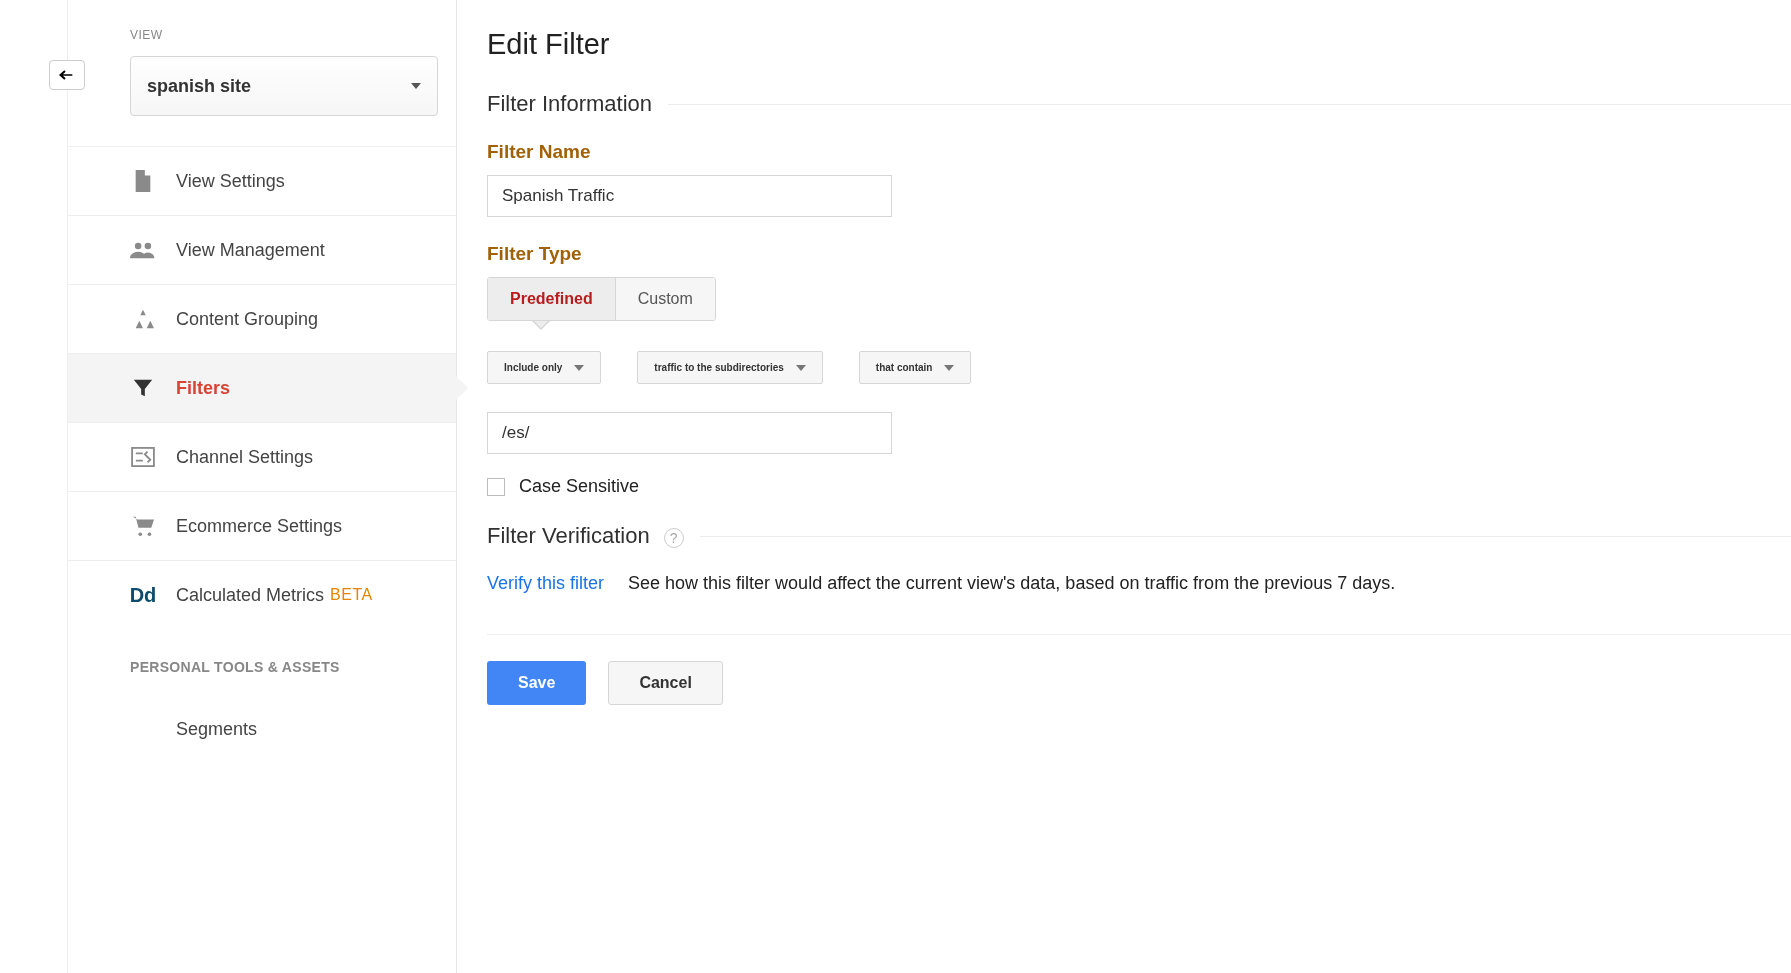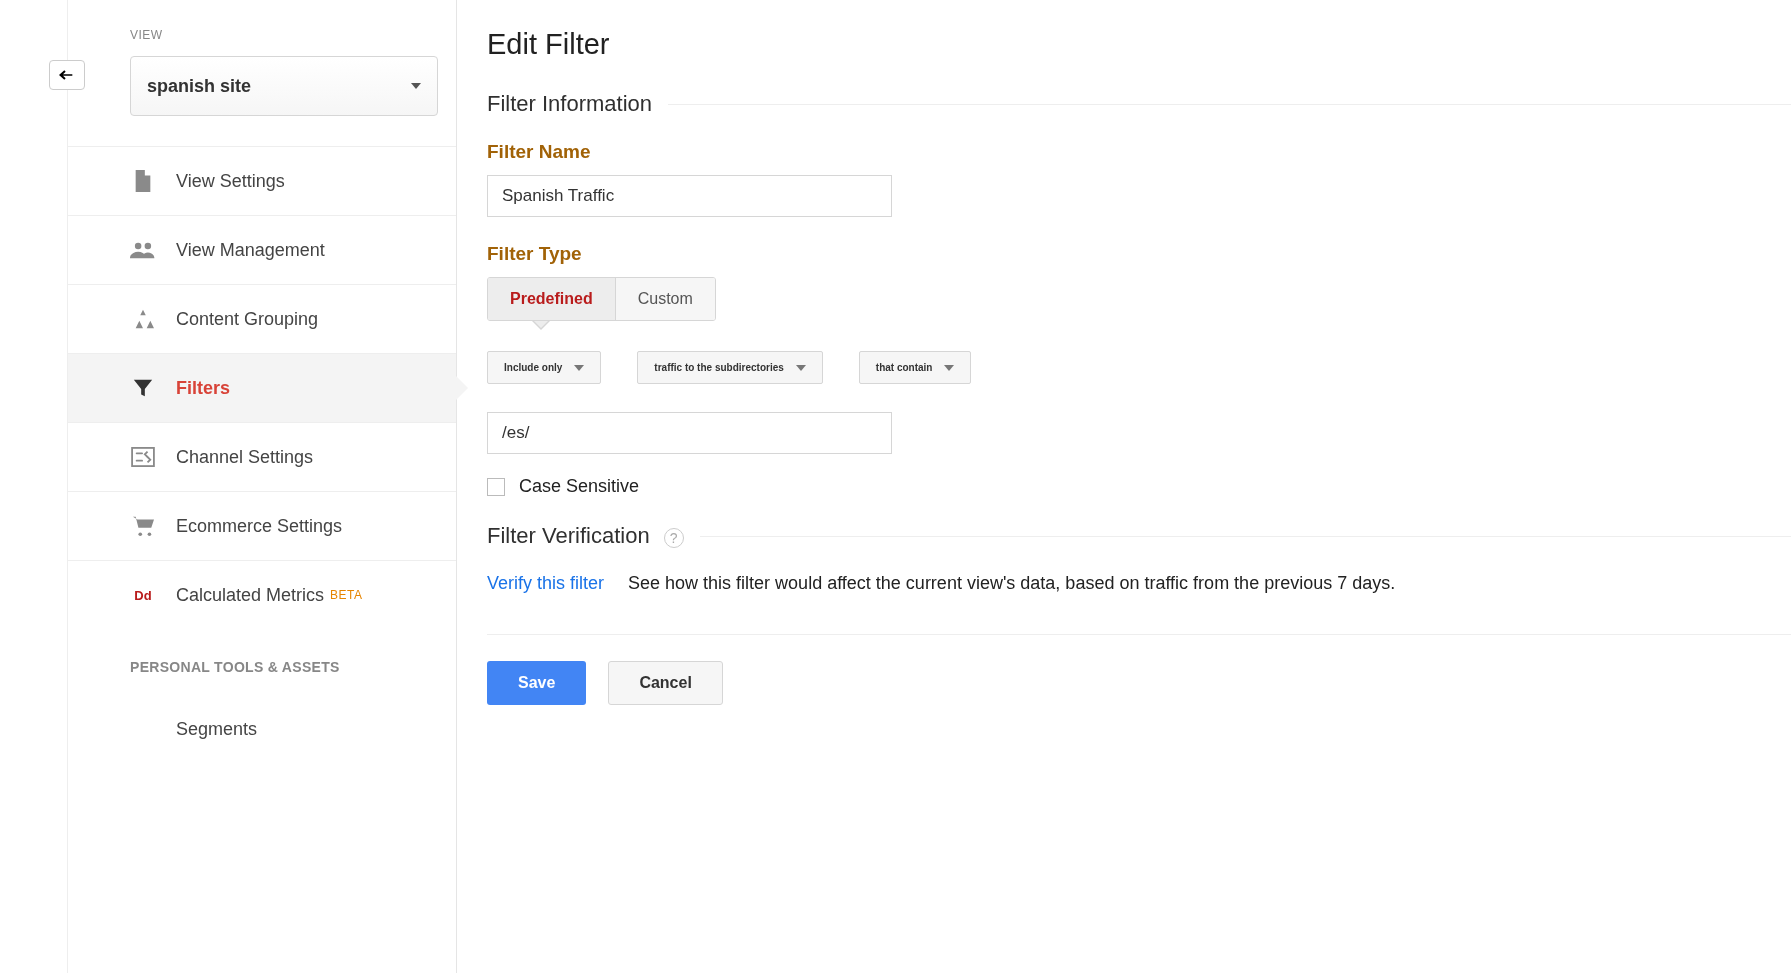--- a/index.html
+++ b/index.html
@@ -78,21 +78,21 @@
     position: absolute;
     right: -12px;
     top: 50%;
     margin-top: -12px;
     width: 0; height: 0;
     border-top: 12px solid transparent;
     border-bottom: 12px solid transparent;
     border-left: 12px solid #f4f4f4;
   }
   .nav-item .badge {
-    font-size: 12px;
+    font-size: 16px;
     color: #e68500;
     margin-left: 6px;
     letter-spacing: 0.5px;
   }
   .section-heading {
     font-size: 14px;
     color: #878787;
     font-weight: bold;
     letter-spacing: 0.3px;
     padding: 30px 0 20px 62px;
@@ -256,21 +256,21 @@
               <path d="M2 2h3l3 12h14l3-9H7"></path>
               <circle cx="10" cy="21" r="2"></circle>
               <circle cx="20" cy="21" r="2"></circle>
             </svg>
         </span>
         <span>Ecommerce Settings</span>
       </div>
 
       <div class="nav-item" style="border-bottom:none;">
         <span class="ico">
-          <span style="font-weight:bold;color:#b91c1c;font-size:13px;">Dd</span>
+          <span style="font-weight:bold;color:#0c4a6e;font-size:20px;">Dd</span>
         </span>
         <span>Calculated Metrics</span>
         <span class="badge">BETA</span>
       </div>
 
     </div>
 
     <div class="section-heading">PERSONAL TOOLS &amp; ASSETS</div>
 
     <div class="nav-item" style="border-top:none;border-bottom:none;">

